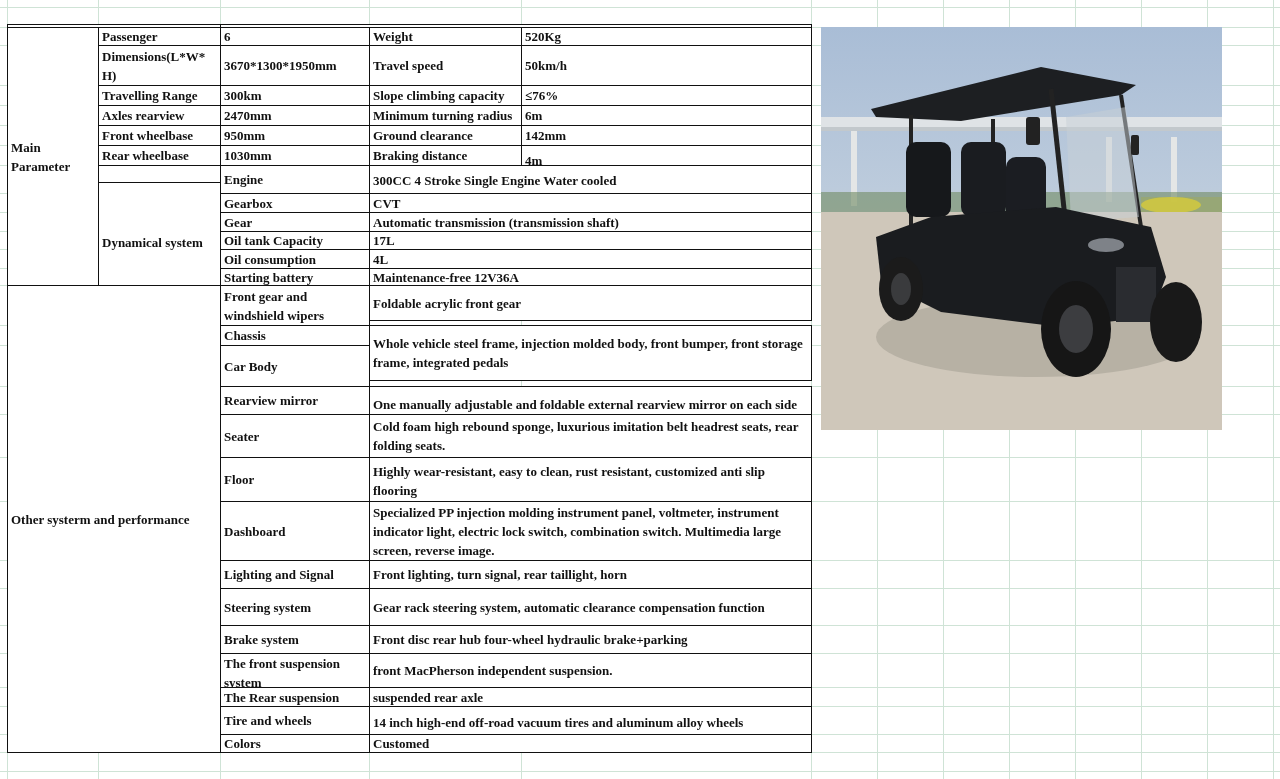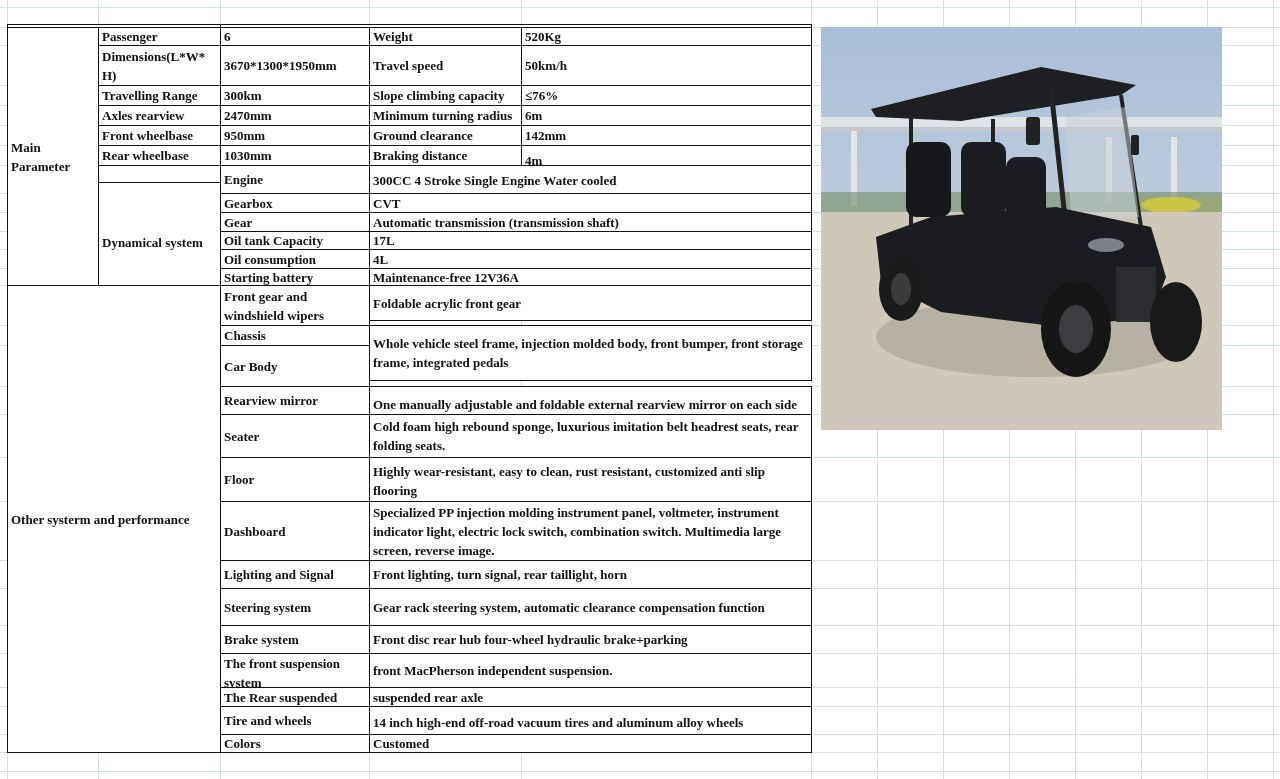--- a/index.html
+++ b/index.html
@@ -279,21 +279,21 @@
   </div>
 
 <div class="cell" style="left:220px;top:653px;width:150px;height:35px;align-items:flex-start">
     <span>The front suspension system</span>
   </div>
 <div class="cell" style="left:369px;top:653px;width:443px;height:35px">
     <span>front MacPherson independent suspension.</span>
   </div>
 
 <div class="cell" style="left:220px;top:687px;width:150px;height:20px">
-    <span style="white-space:nowrap">The Rear suspended</span>
+    <span style="white-space:nowrap">The Rear suspension</span>
   </div>
 <div class="cell" style="left:369px;top:687px;width:443px;height:20px">
     <span>suspended rear axle</span>
   </div>
 
 <div class="cell" style="left:220px;top:706px;width:150px;height:29px">
     <span>Tire and wheels</span>
   </div>
 <div class="cell" style="left:369px;top:706px;width:443px;height:32px">
     <span>14 inch high-end off-road vacuum tires and aluminum alloy wheels</span>

